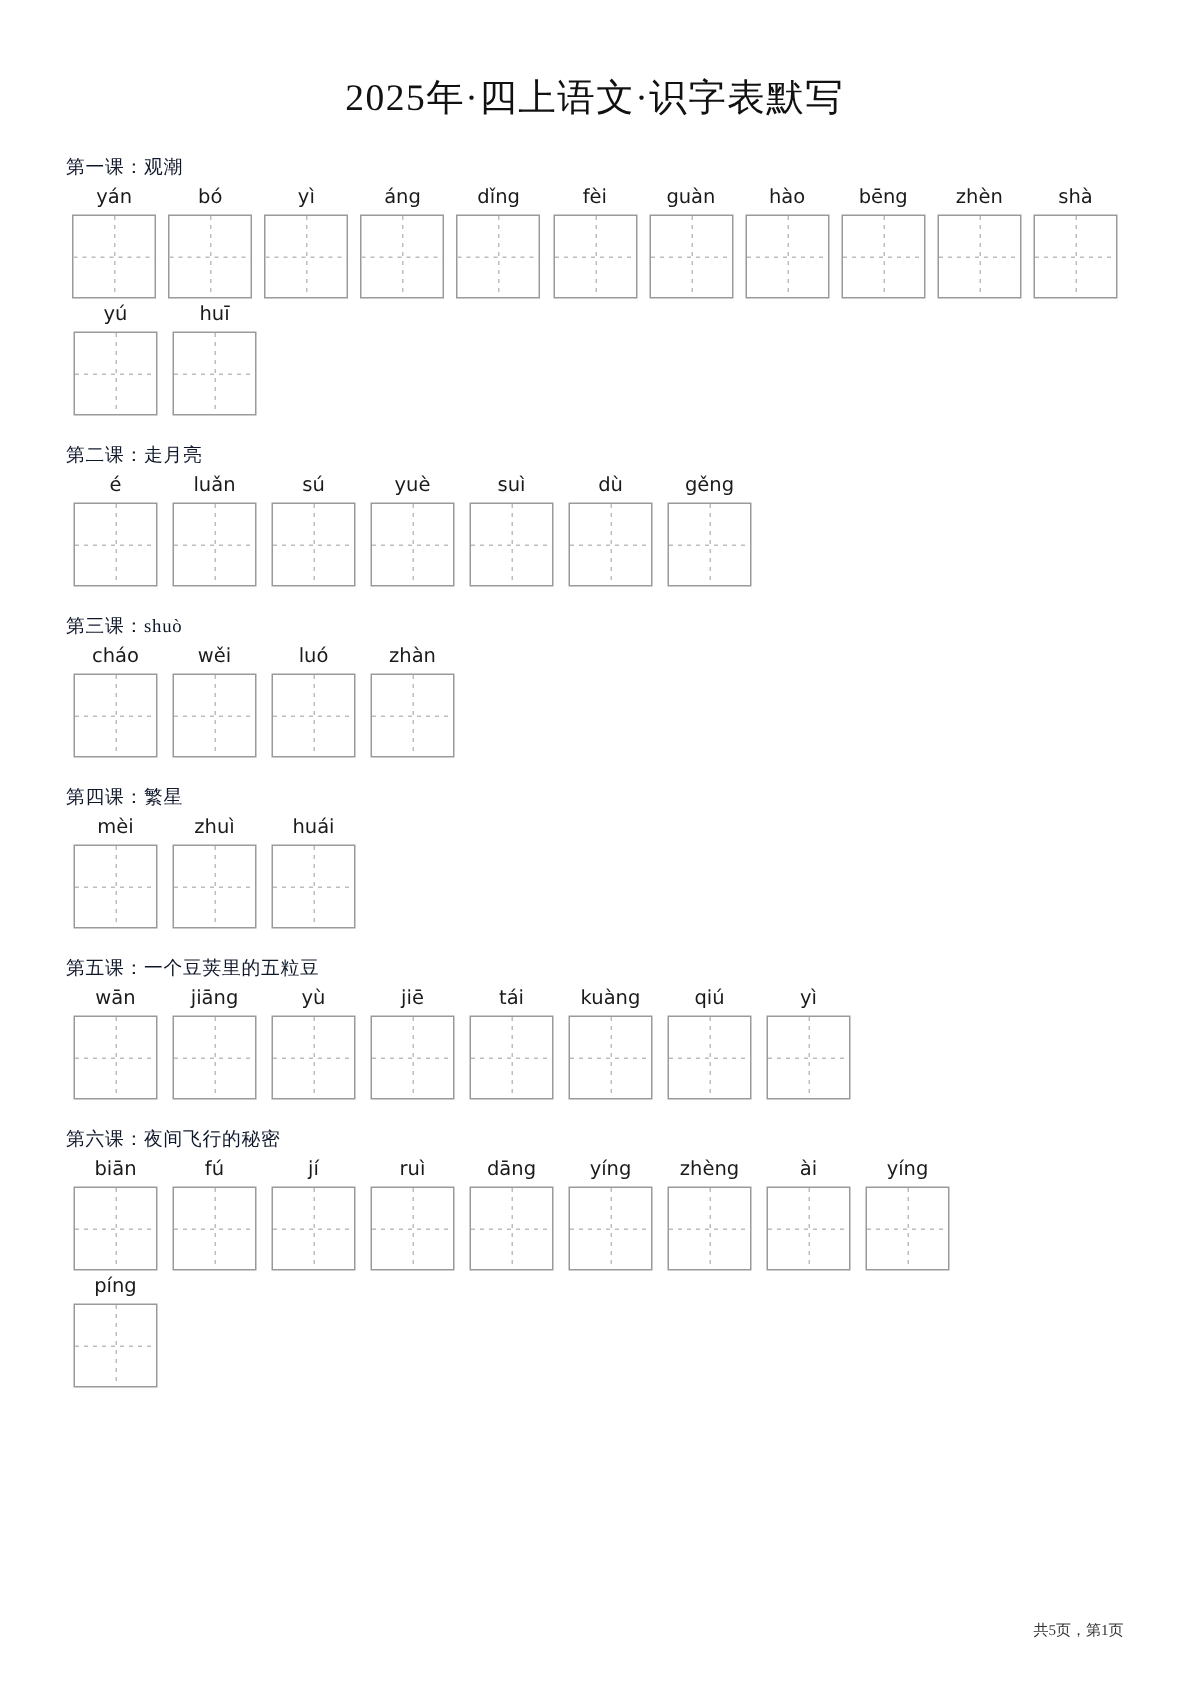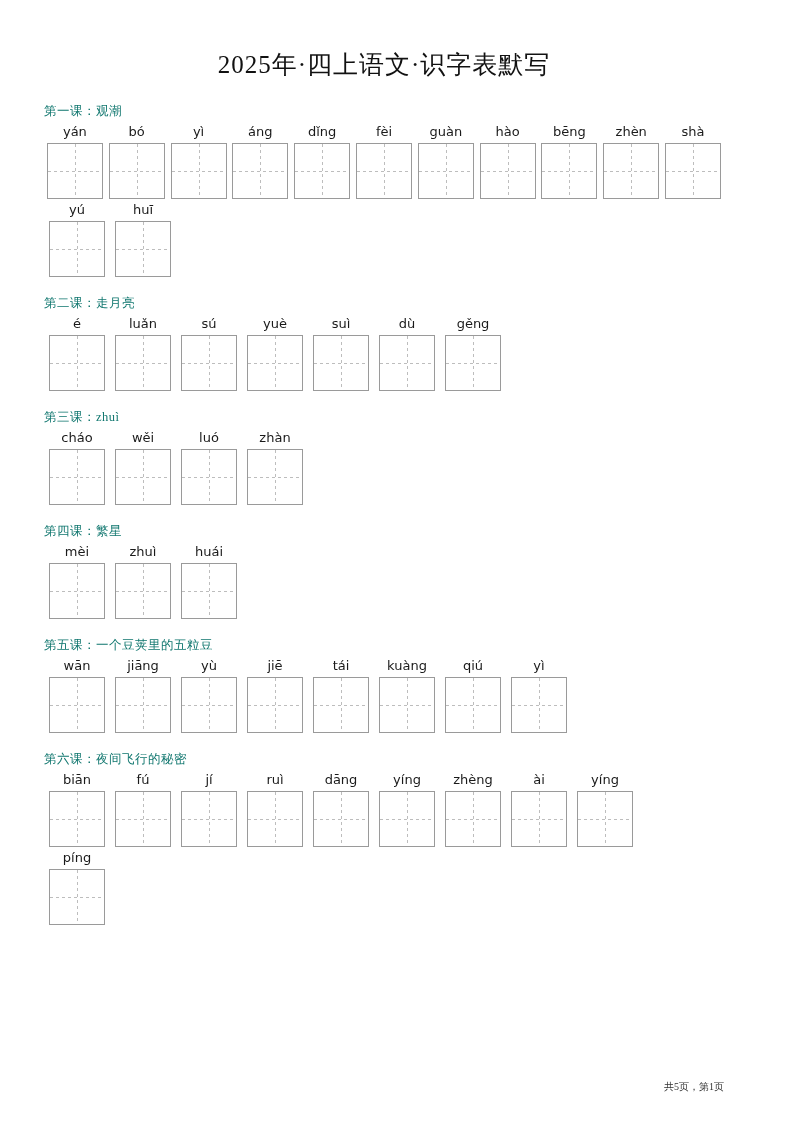--- a/index.html
+++ b/index.html
@@ -12,41 +12,41 @@
     height: 1122px;
     font-family: "Liberation Sans", sans-serif;
     color: #000000;
     position: relative;
     overflow: hidden;
   }
   .page {
     width: 793px;
     height: 1122px;
     box-sizing: border-box;
-    padding: 30px 69px 20px 44px;
+    padding: 30px 44px 20px 44px;
     position: relative;
     display: flex;
     flex-direction: column;
   }
   .doc-title {
     text-align: center;
     font-family: "Liberation Serif", serif;
     font-size: 25px;
     letter-spacing: 1px;
     margin-top: 18px;
     margin-bottom: 22px;
     color: #111;
   }
   .lesson {
     margin-bottom: 6px;
   }
   .lesson-title {
     font-family: "Liberation Serif", serif;
     font-size: 12.5px;
-    color: #0f766e;
+    color: #0f172a;
     margin: 0 0 3px 0;
     letter-spacing: 0.5px;
   }
   .rows {
     display: flex;
     flex-direction: column;
   }
   .cell-row {
     display: flex;
     flex-direction: row;
@@ -210,21 +210,21 @@
             </div>
             <div class="cell">
               <div class="pinyin">gěng</div>
               <div class="grid"></div>
             </div>
           </div>
         </div>
         <div class="spacer-sm"></div>
       </div>
       <div class="lesson">
-        <div class="lesson-title">第三课：zhuì</div>
+        <div class="lesson-title">第三课：shuò</div>
         <div class="rows">
           <div class="cell-row">
             <div class="cell">
               <div class="pinyin">cháo</div>
               <div class="grid"></div>
             </div>
             <div class="cell">
               <div class="pinyin">wěi</div>
               <div class="grid"></div>
             </div>

